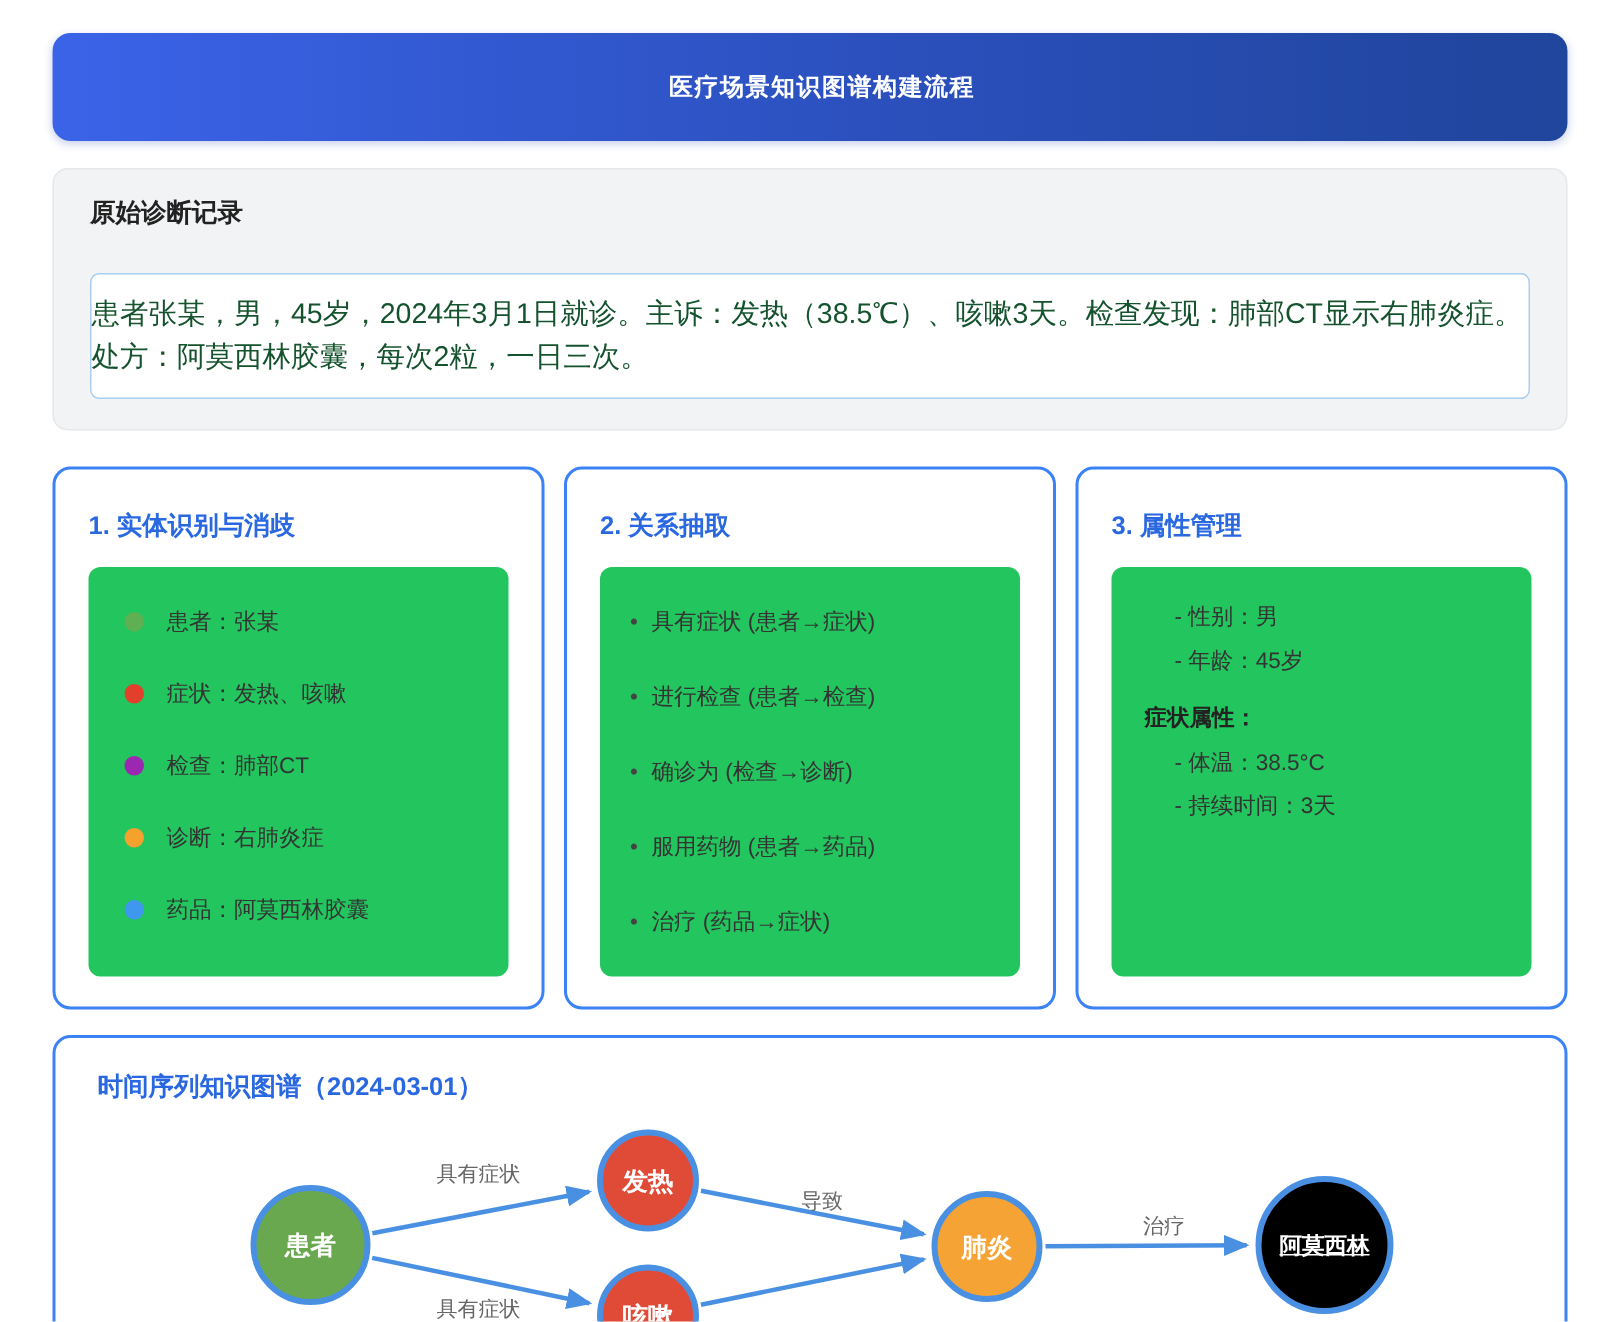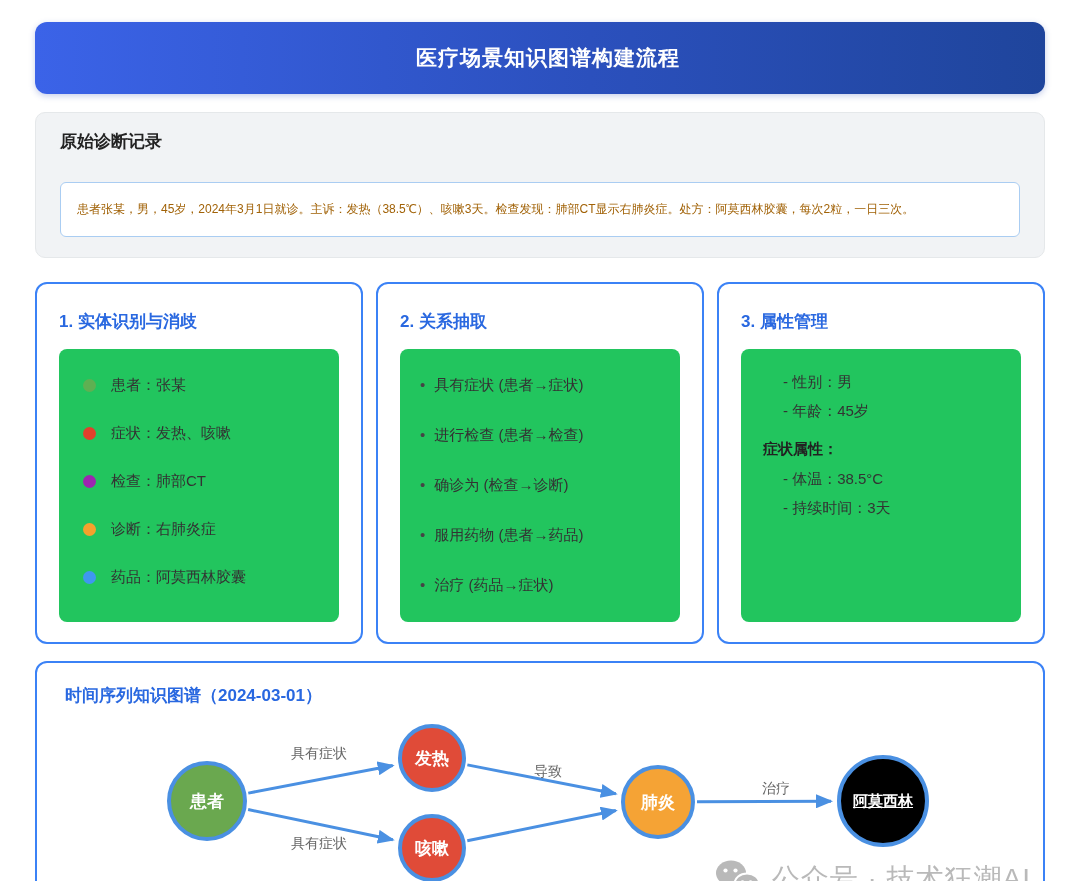--- a/index.html
+++ b/index.html
@@ -7,31 +7,31 @@
   body { font-family: "Liberation Sans", sans-serif; color: #333; }
   .page { position: relative; width: 1080px; height: 881px; background: #fff; padding: 22px 35px 0; }
 
   
   .header {
     height: 72px; border-radius: 12px;
     background: linear-gradient(90deg, #3b63e8 0%, #2b50bd 55%, #1f459c 100%);
     display: flex; align-items: center; justify-content: center;
     box-shadow: 0 2px 6px rgba(30,64,175,.25);
   }
-  .header h1 { color: #fff; font-size: 21px; font-weight: bold; letter-spacing: 1px; margin-left: 16px; }
+  .header h1 { color: #fff; font-size: 16px; font-weight: bold; letter-spacing: 1px; margin-left: 16px; }
 
   
   .diagnosis {
     margin-top: 18px; background: #f1f3f5; border: 1px solid #e5e8ea;
     border-radius: 10px; padding: 17px 24px 20px;
   }
   .diagnosis-title { font-size: 17px; font-weight: bold; color: #222; margin-bottom: 29px; }
   .diagnosis-box {
     background: #fff; border: 1px solid #aacdf2; border-radius: 6px;
-    padding: 12px 16px; font-size: 12px; line-height: 29px; color: #a16207;
+    padding: 12px 0; font-size: 19px; line-height: 29px; color: #14532d;
   }
 
   
   .cards-row { display: flex; gap: 13px; margin-top: 24px; }
   .card {
     flex: 1; background: #fff; border: 2px solid #3b82f6; border-radius: 12px;
     padding: 20px 22px; min-height: 323px; display: flex; flex-direction: column;
   }
   .card-title { color: #2968e0; font-size: 17px; font-weight: bold; margin: 6px 0 16px; }
   .panel { background: #22c55e; border-radius: 8px; flex: 1; }

